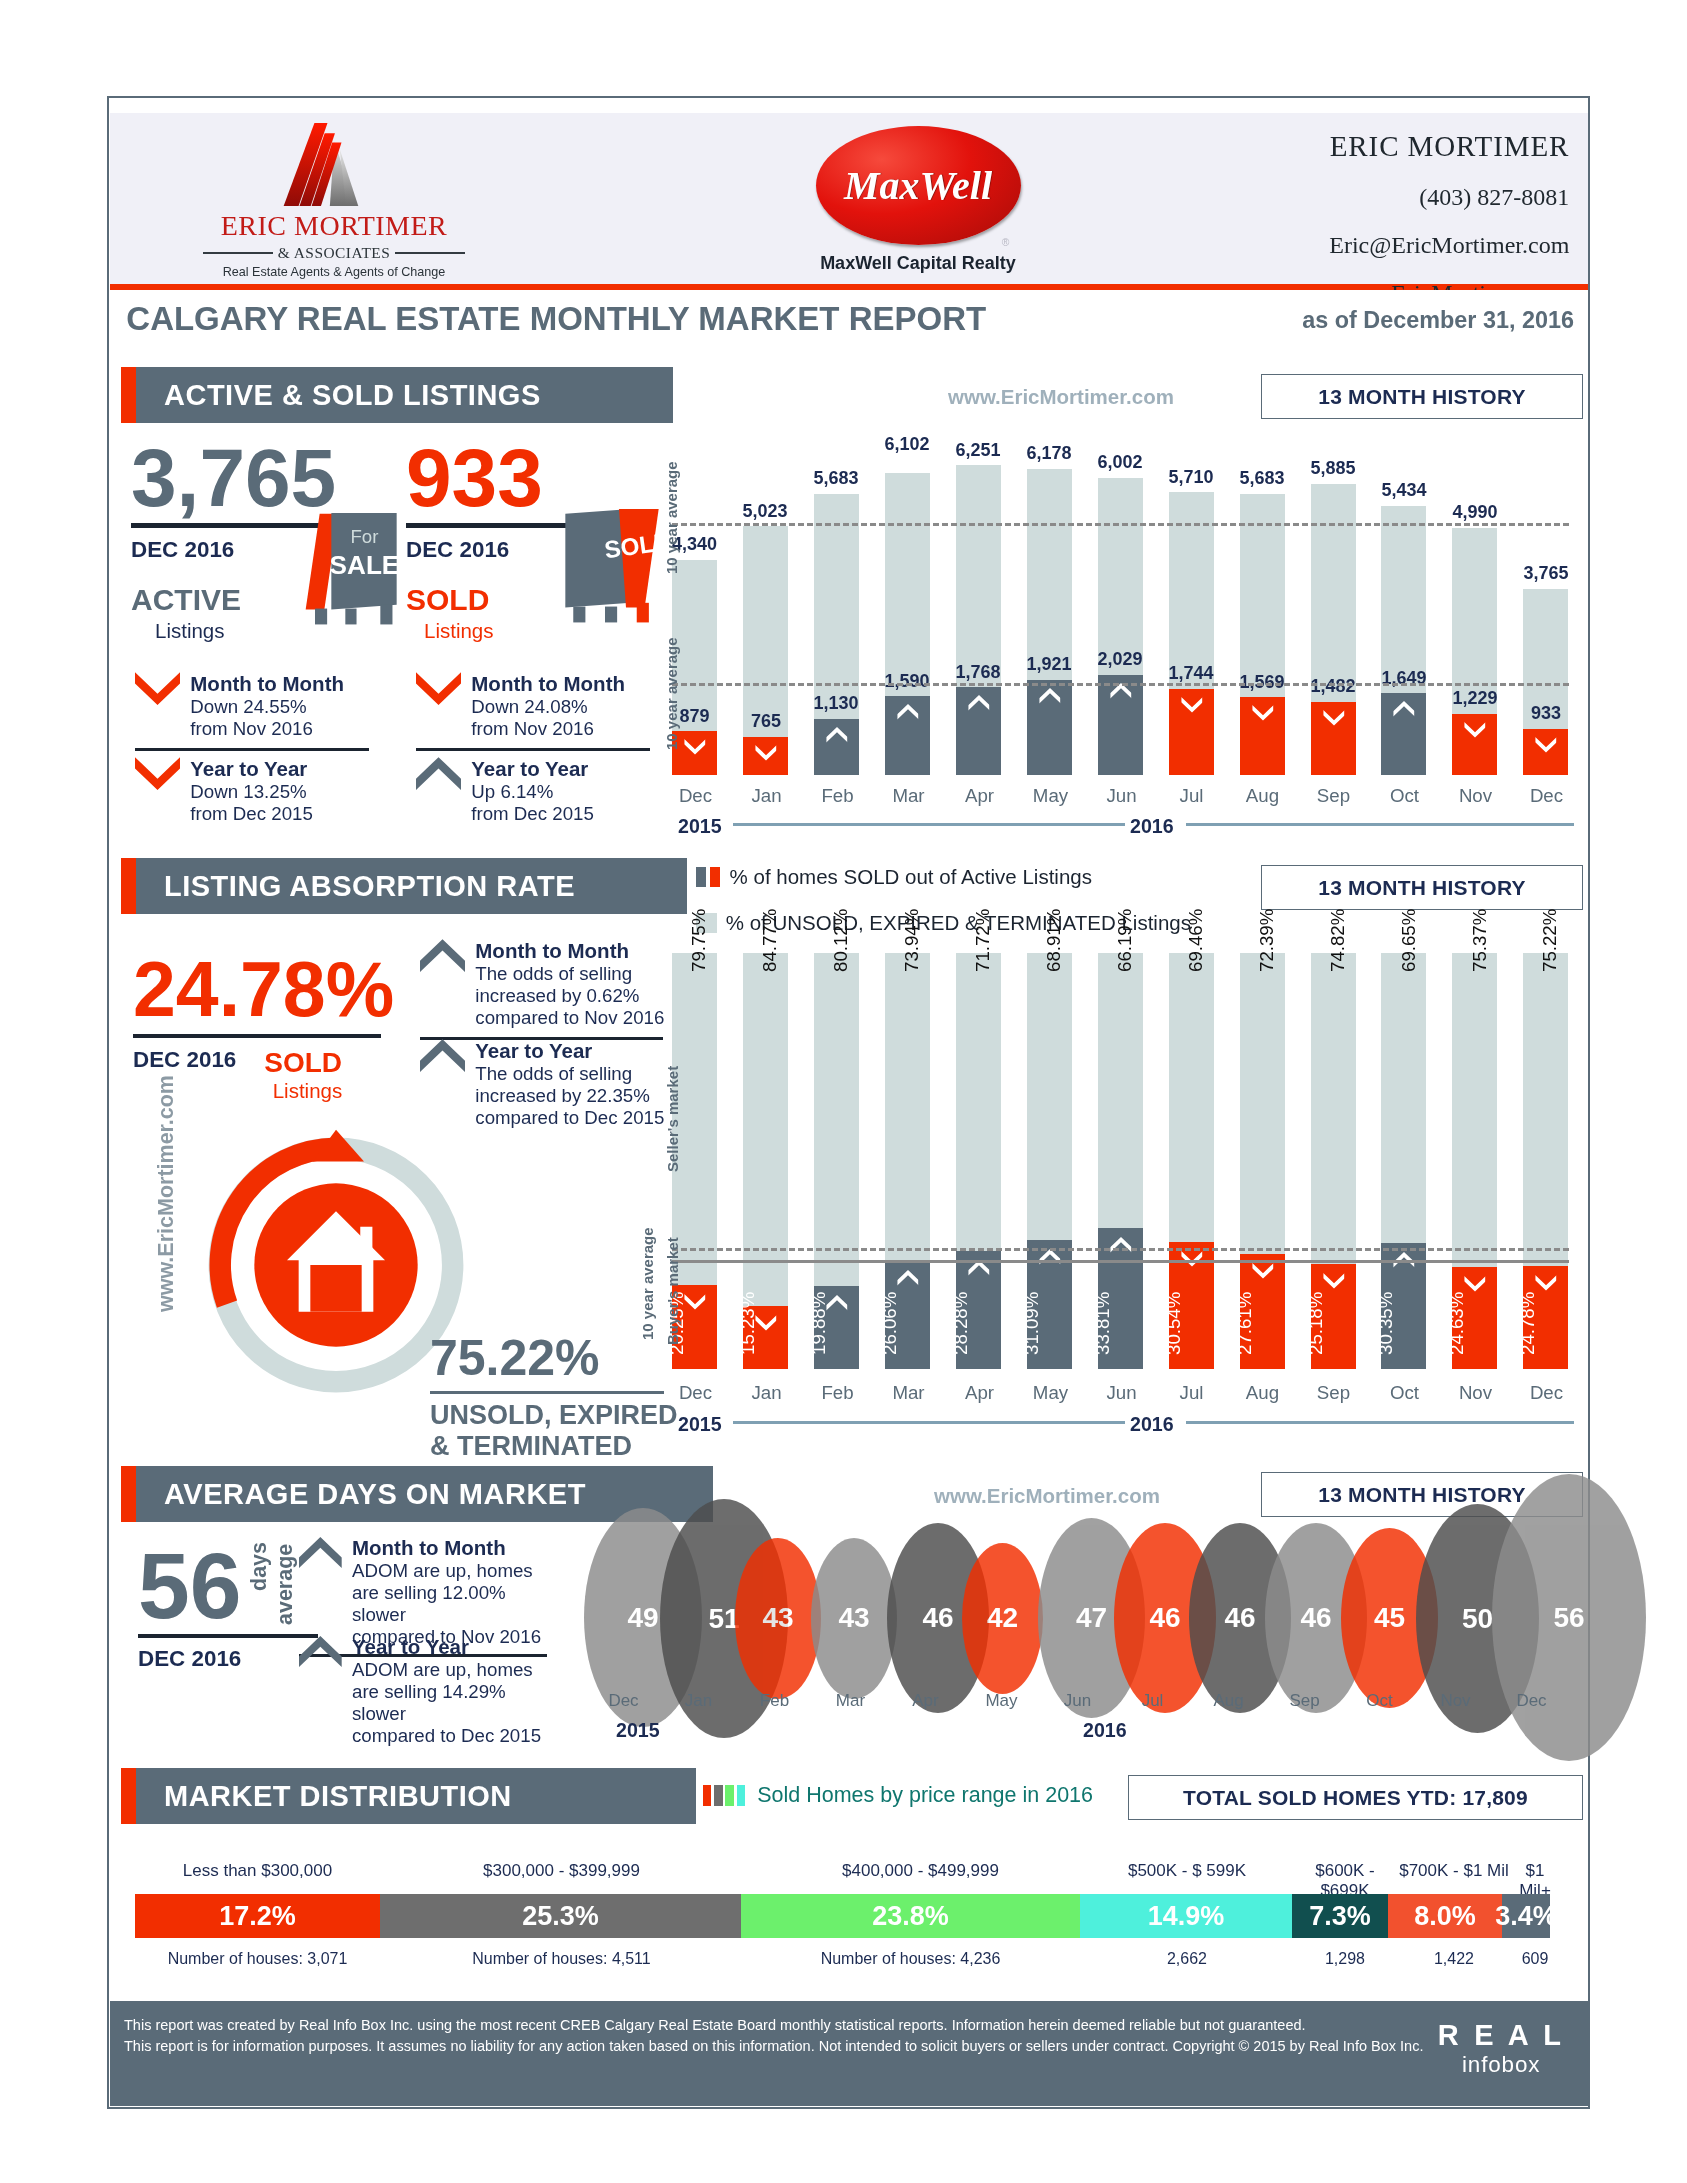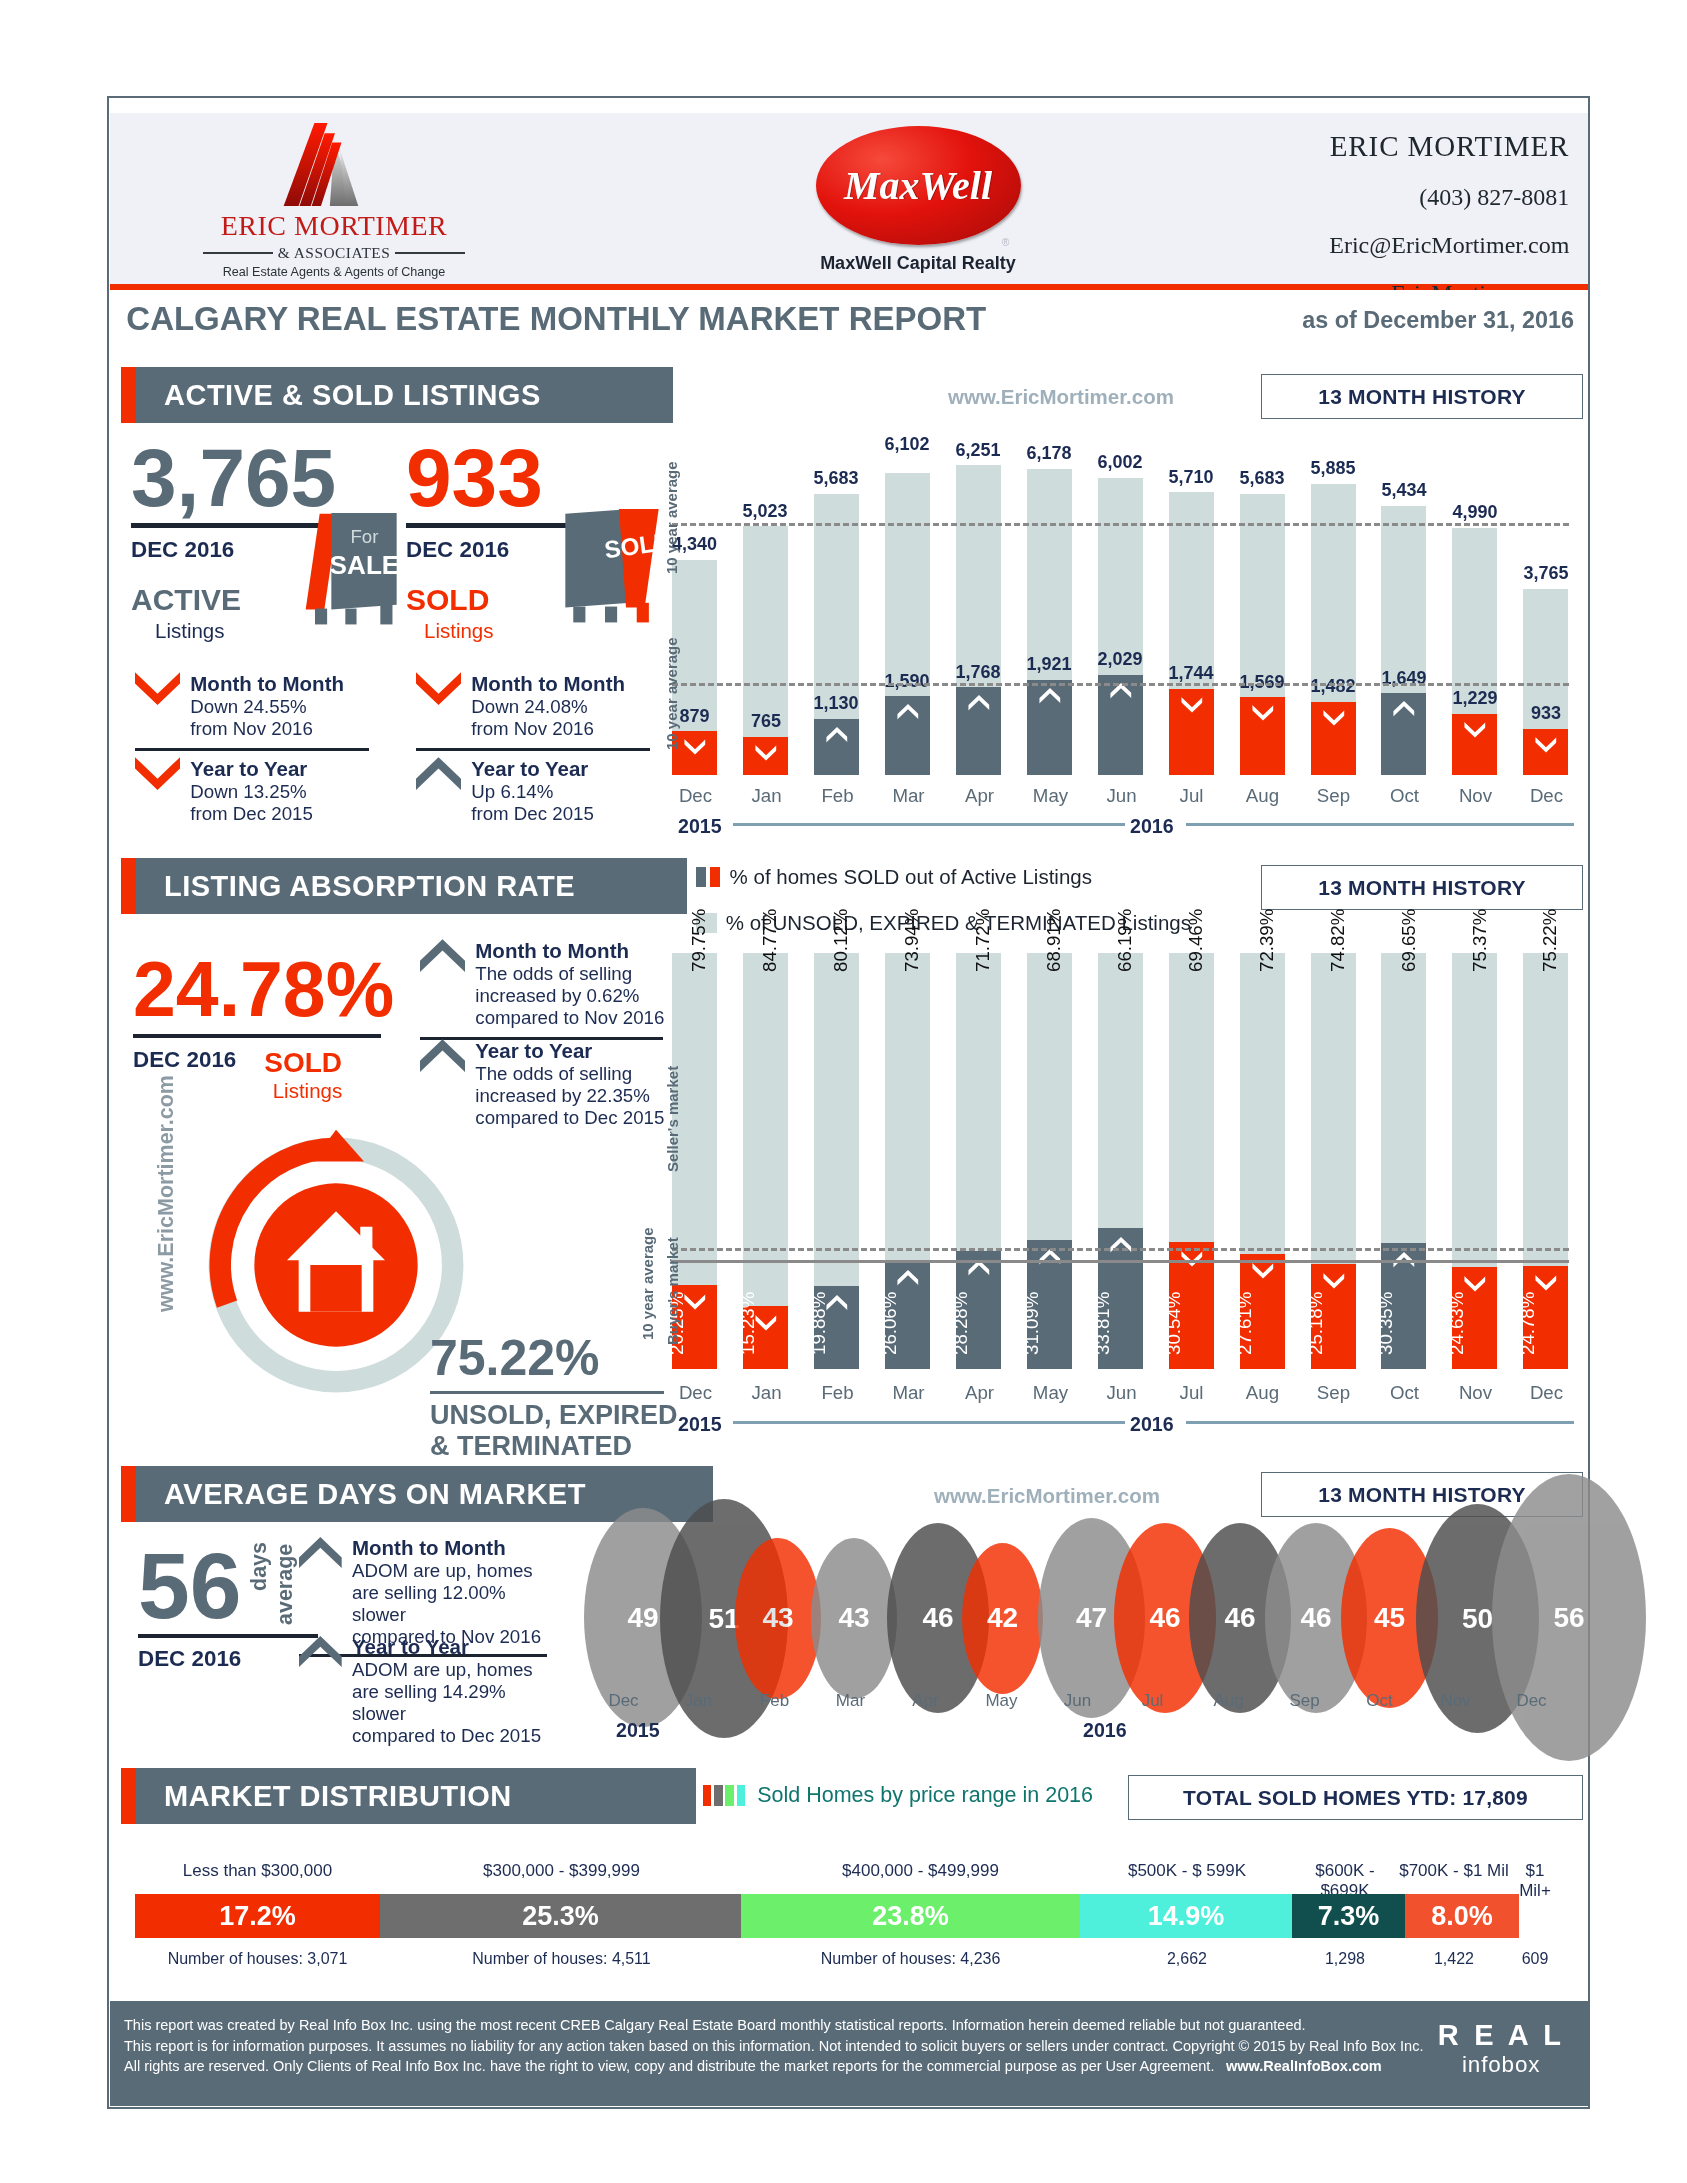--- a/index.html
+++ b/index.html
@@ -757,40 +757,38 @@
       <div class="dist-head" style="left:1081px; top:1861px; width:212px;">$500K - $ 599K</div>
       <div class="dist-head" style="left:1293px; top:1861px; width:104px;">$600K - $699K</div>
       <div class="dist-head" style="left:1397px; top:1861px; width:114px;text-align:center;">$700K - $1 Mil</div>
       <div class="dist-head" style="left:1511px; top:1861px; width:48px;">$1 Mil+</div>
     </div>
   <div id="dist-bar" style="position:absolute; left:135px; top:1894px; width:1424px; height:44px; overflow:hidden;">
       <div class="dist-seg" style="width:245px; background:#f22e00;">17.2%</div>
       <div class="dist-seg" style="width:361px; background:#6e6e6e;">25.3%</div>
       <div class="dist-seg" style="width:339px; background:#6cf06c;">23.8%</div>
       <div class="dist-seg" style="width:212px; background:#4ef0dc;">14.9%</div>
-      <div class="dist-seg" style="width:113px; background:#114f4f;">7.3%</div>
+      <div class="dist-seg" style="width:96px; background:#114f4f;">7.3%</div>
       <div class="dist-seg" style="width:114px; background:#f2512e;">8.0%</div>
       <div class="dist-seg" style="width:48px; background:#5a6b78;">3.4%</div>
     </div>
   <div id="dist-counts">
       <div class="dist-cnt" style="left:135px; top:1950px; width:245px;">Number of houses: 3,071</div>
       <div class="dist-cnt" style="left:381px; top:1950px; width:361px;">Number of houses: 4,511</div>
       <div class="dist-cnt" style="left:741px; top:1950px; width:339px;">Number of houses: 4,236</div>
       <div class="dist-cnt" style="left:1081px; top:1950px; width:212px;">2,662</div>
       <div class="dist-cnt" style="left:1293px; top:1950px; width:104px;">1,298</div>
       <div class="dist-cnt" style="left:1397px; top:1950px; width:114px;">1,422</div>
       <div class="dist-cnt" style="left:1511px; top:1950px; width:48px;">609</div>
     </div>
 
   <div class="footer">
     <div style="position:absolute; left:14px; top:14px; width:1308px;">
       <p>This report was created by Real Info Box Inc. using the most recent CREB Calgary Real Estate Board monthly statistical reports. Information herein deemed reliable but not guaranteed.</p>
       <p>This report is for information purposes. It assumes no liability for any action taken based on this information. Not intended to solicit buyers or sellers under contract. Copyright © 2015 by Real Info Box Inc.</p>
-      <p><span>All rights are reserved. Only Clients of Real Info Box Inc. have the right to view, copy and distribute the market reports for the commercial purpose as per User Agreement.</span>
-         <span style="font-weight:bold; margin-left:7.5px;">www.RealInfoBox.com</span></p>
     </div>
     <div class="realinfo">
       <div style="font-size:29px; letter-spacing:3.7px; font-weight:bold;">R E A L</div>
       <div style="font-size:22.4px; letter-spacing:0.9px;">infobox</div>
     </div>
   </div>
 
 </div>
 
 

